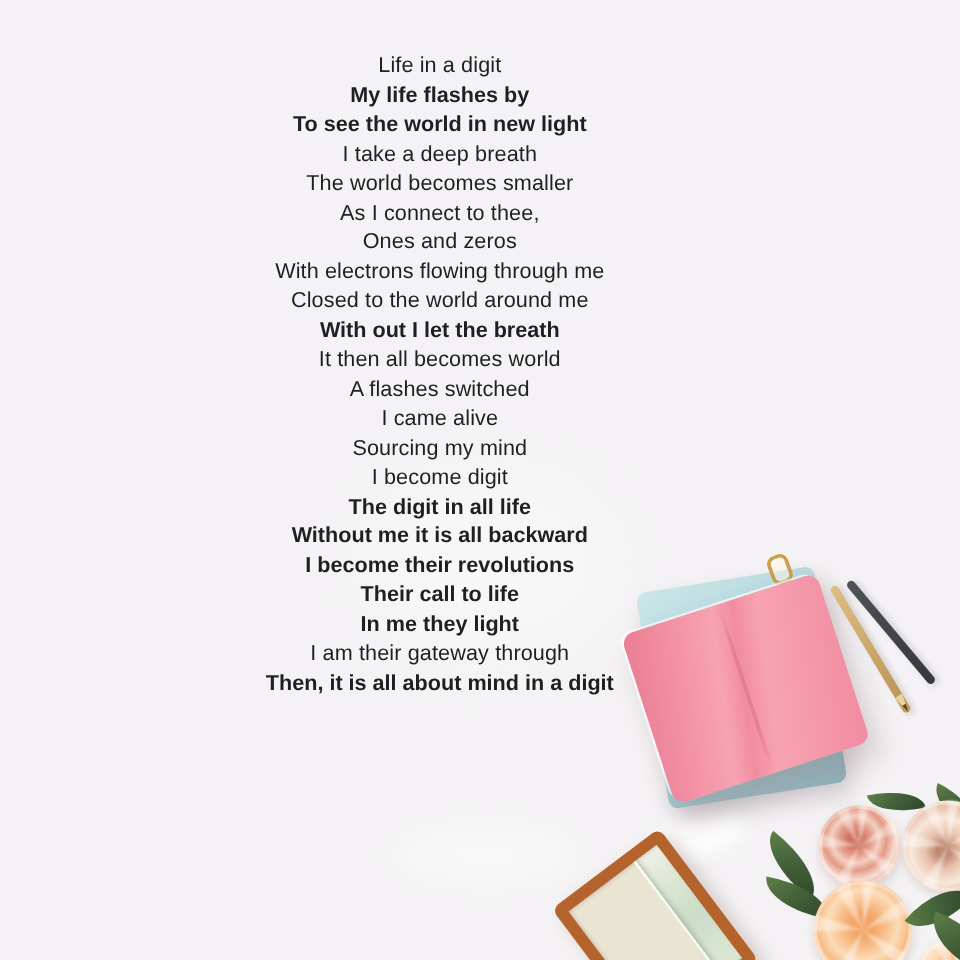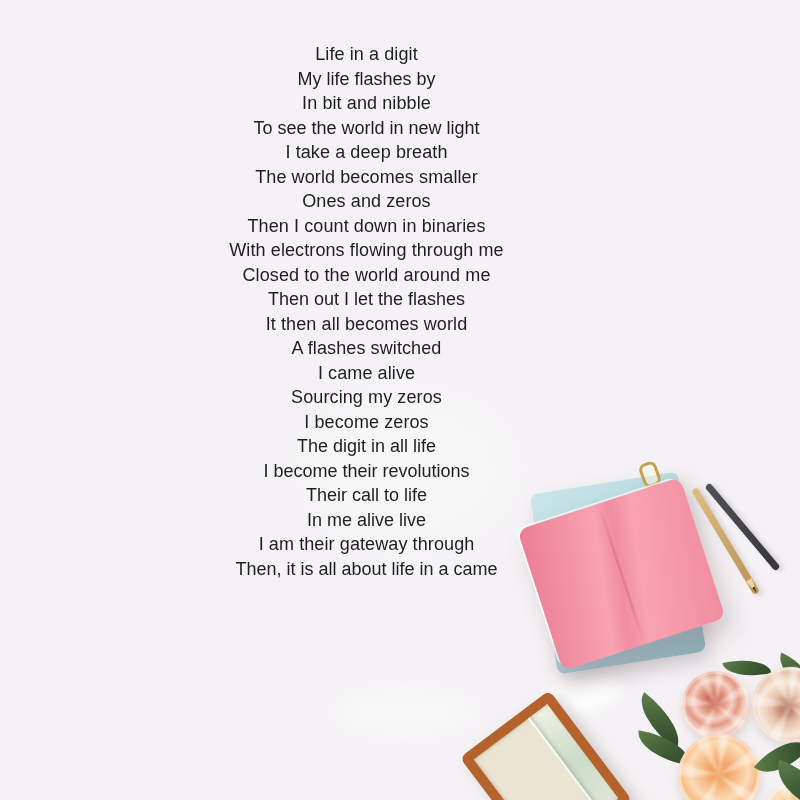--- a/index.html
+++ b/index.html
@@ -13,21 +13,21 @@
 
   
   .poem {
     position:absolute; left:0; top:42px; width:733px;
     text-align:center;
     color: var(--text, #1f1f21);
     font-size:18px; line-height:24.5px; font-weight:500;
     letter-spacing:0.1px;
     z-index:10;
   }
-  .poem .line.bold { font-weight:400; letter-spacing:0; }
+  .poem .line.bold { font-weight:700; letter-spacing:0; }
 
   
   .blob { position:absolute; background: var(--blob-white,#fff); border-radius:50%; z-index:1; }
   .blob1 { left:540px; top:678px; width:82px; height:36px; filter:blur(6px); opacity:.8; transform:rotate(-12deg); }
   .blob2 { left:330px; top:688px; width:150px; height:48px; filter:blur(12px); opacity:.45; }
   .blob3 { left:300px; top:390px; width:220px; height:160px; filter:blur(30px); opacity:.35; }
 
   
   .notebook-blue {
     position:absolute; left:542.5px; top:482px; width:150px; height:182px;
@@ -152,40 +152,40 @@
 
 <div class="page">
 
   <div class="blob blob3"></div>
   <div class="blob blob2"></div>
   <div class="blob blob1"></div>
 
   <div class="poem">
       <div class="line">Life in a digit</div>
       <div class="line bold">My life flashes by</div>
-      <div class="line">In bit and nibble</div>
       <div class="line bold">To see the world in new light</div>
       <div class="line">I take a deep breath</div>
       <div class="line">The world becomes smaller</div>
+      <div class="line">As I connect to thee,</div>
       <div class="line">Ones and zeros</div>
-      <div class="line">Then I count down in binaries</div>
       <div class="line">With electrons flowing through me</div>
       <div class="line">Closed to the world around me</div>
-      <div class="line bold">Then out I let the flashes</div>
+      <div class="line bold">With out I let the breath</div>
       <div class="line">It then all becomes world</div>
       <div class="line">A flashes switched</div>
       <div class="line">I came alive</div>
-      <div class="line">Sourcing my zeros</div>
-      <div class="line">I become zeros</div>
+      <div class="line">Sourcing my mind</div>
+      <div class="line">I become digit</div>
       <div class="line bold">The digit in all life</div>
+      <div class="line bold">Without me it is all backward</div>
       <div class="line bold">I become their revolutions</div>
       <div class="line bold">Their call to life</div>
-      <div class="line bold">In me alive live</div>
+      <div class="line bold">In me they light</div>
       <div class="line">I am their gateway through</div>
-      <div class="line bold">Then, it is all about life in a came</div>
+      <div class="line bold">Then, it is all about mind in a digit</div>
     </div>
 
   <div class="notebook-blue"></div>
   <div class="gold-clip"></div>
   <div class="notebook-pink">
     <div class="notebook-fold"></div>
   </div>
 
   <div class="pencil pencil-gold">
     <div class="pencil-tip"></div>

